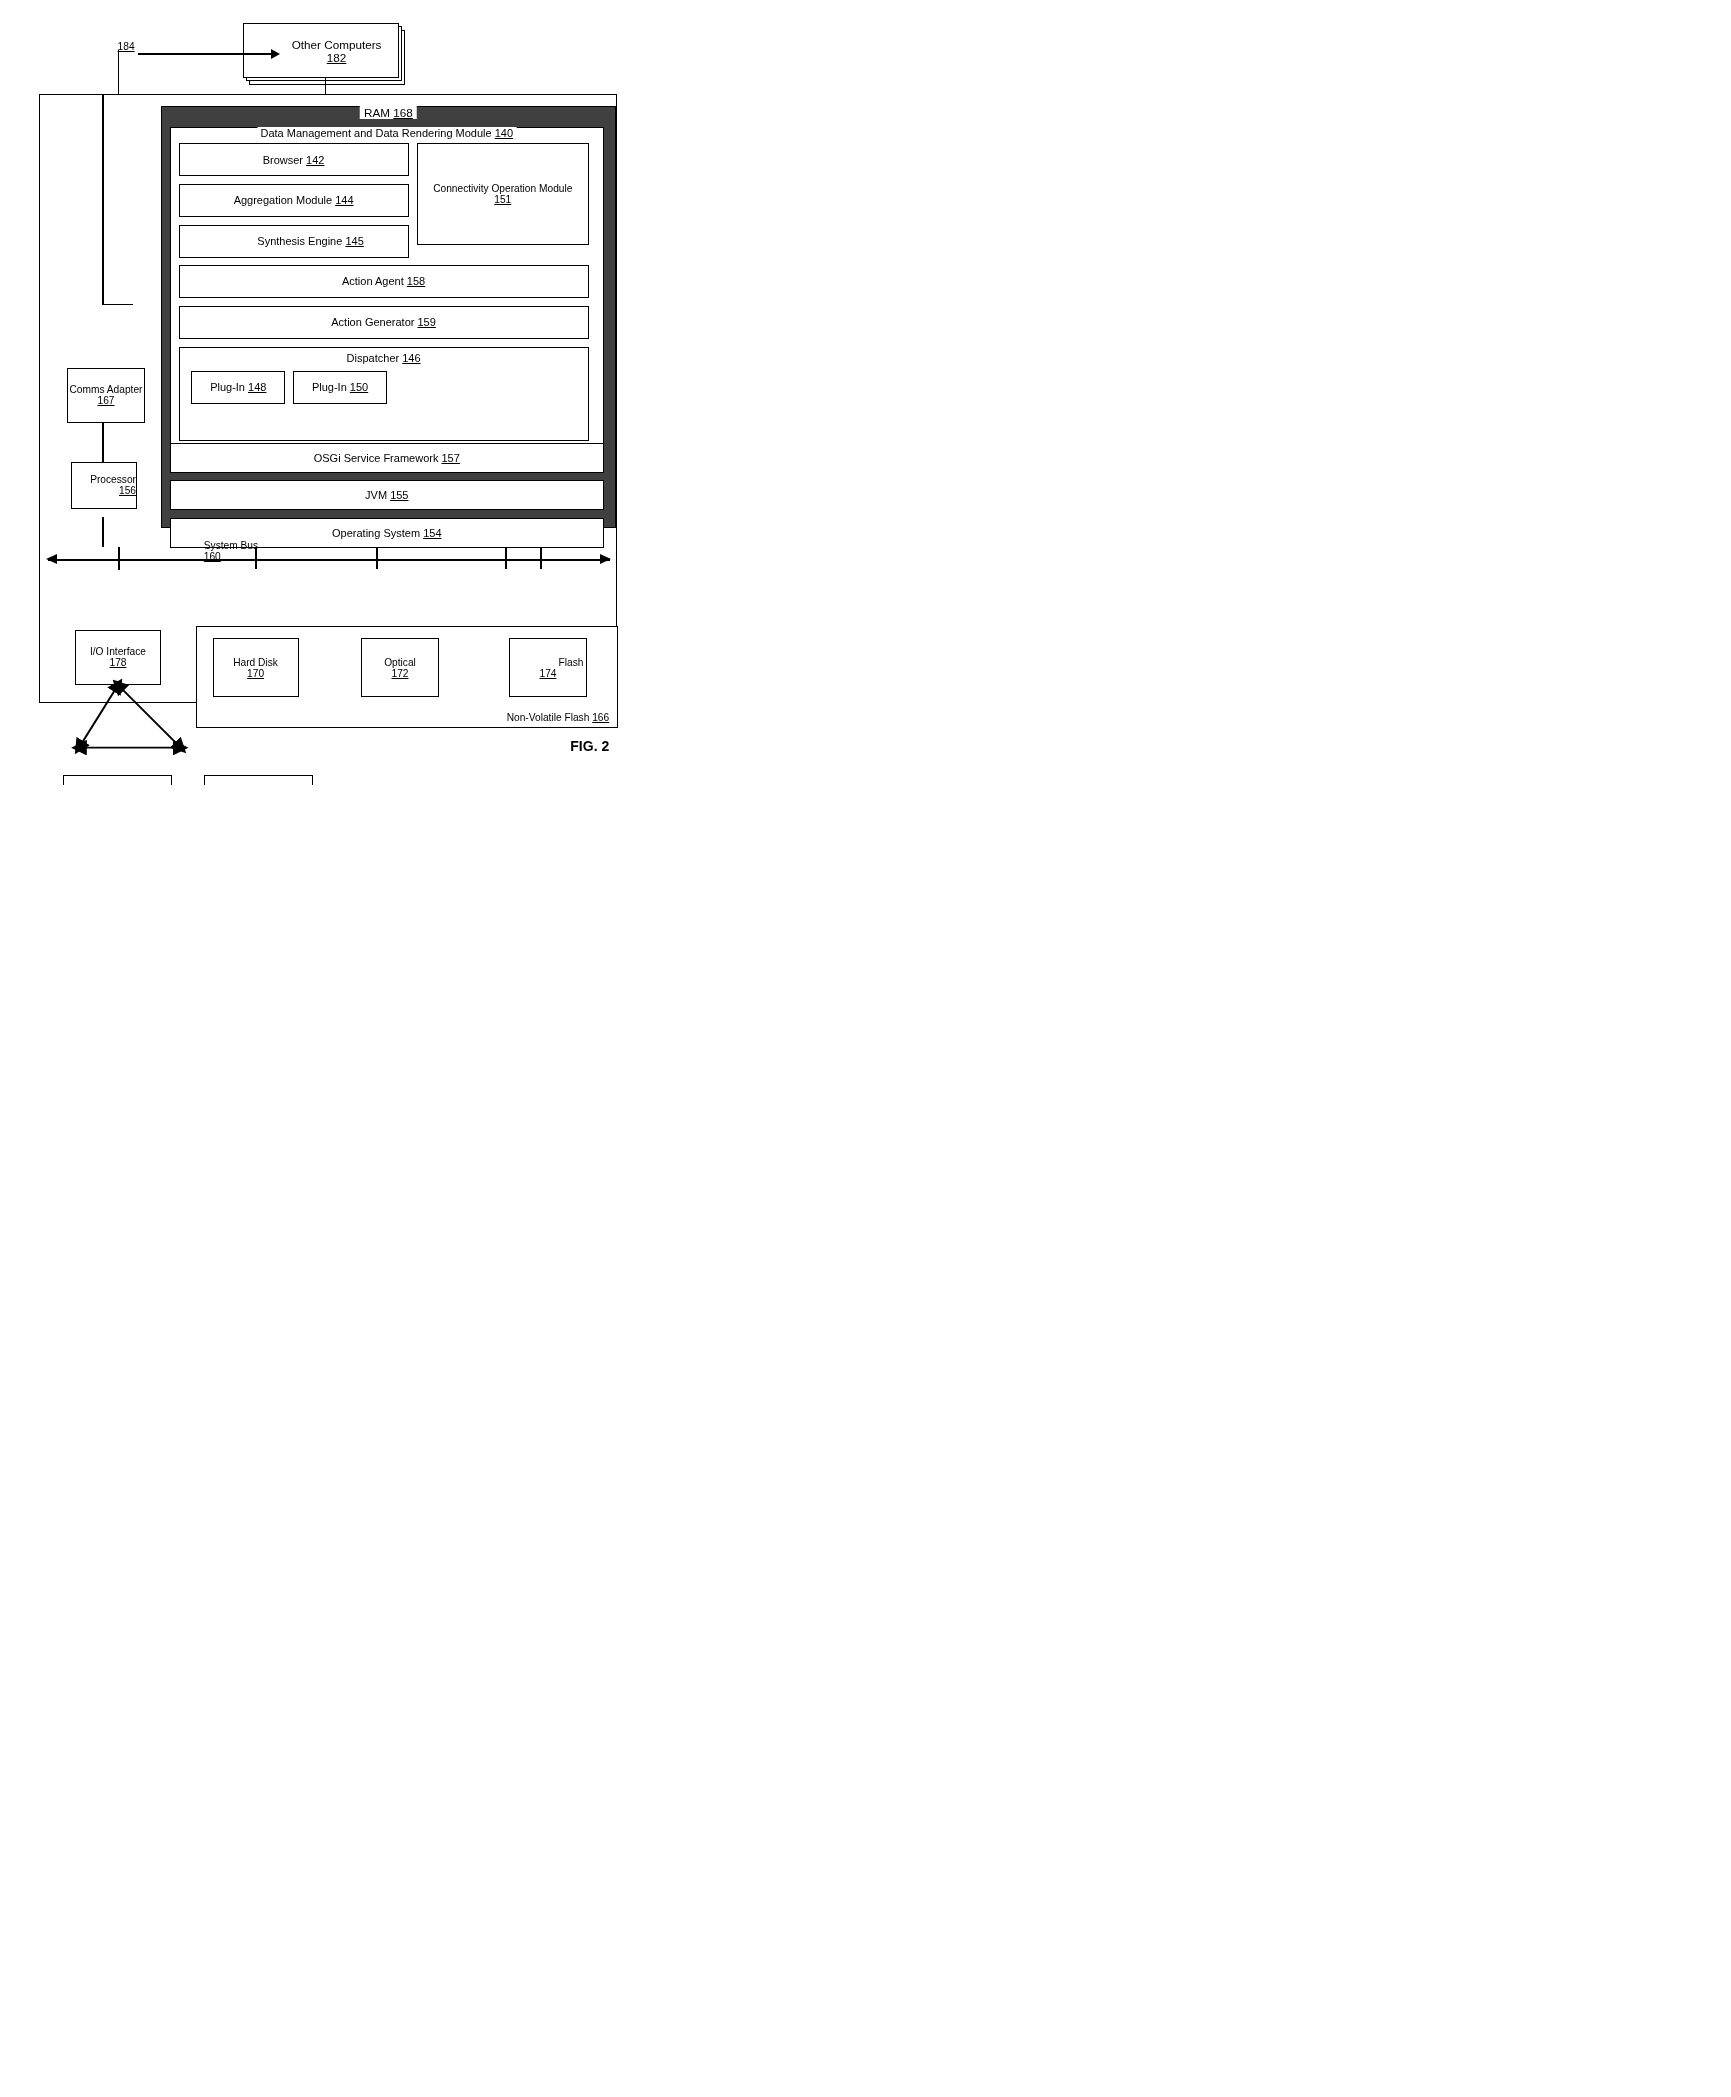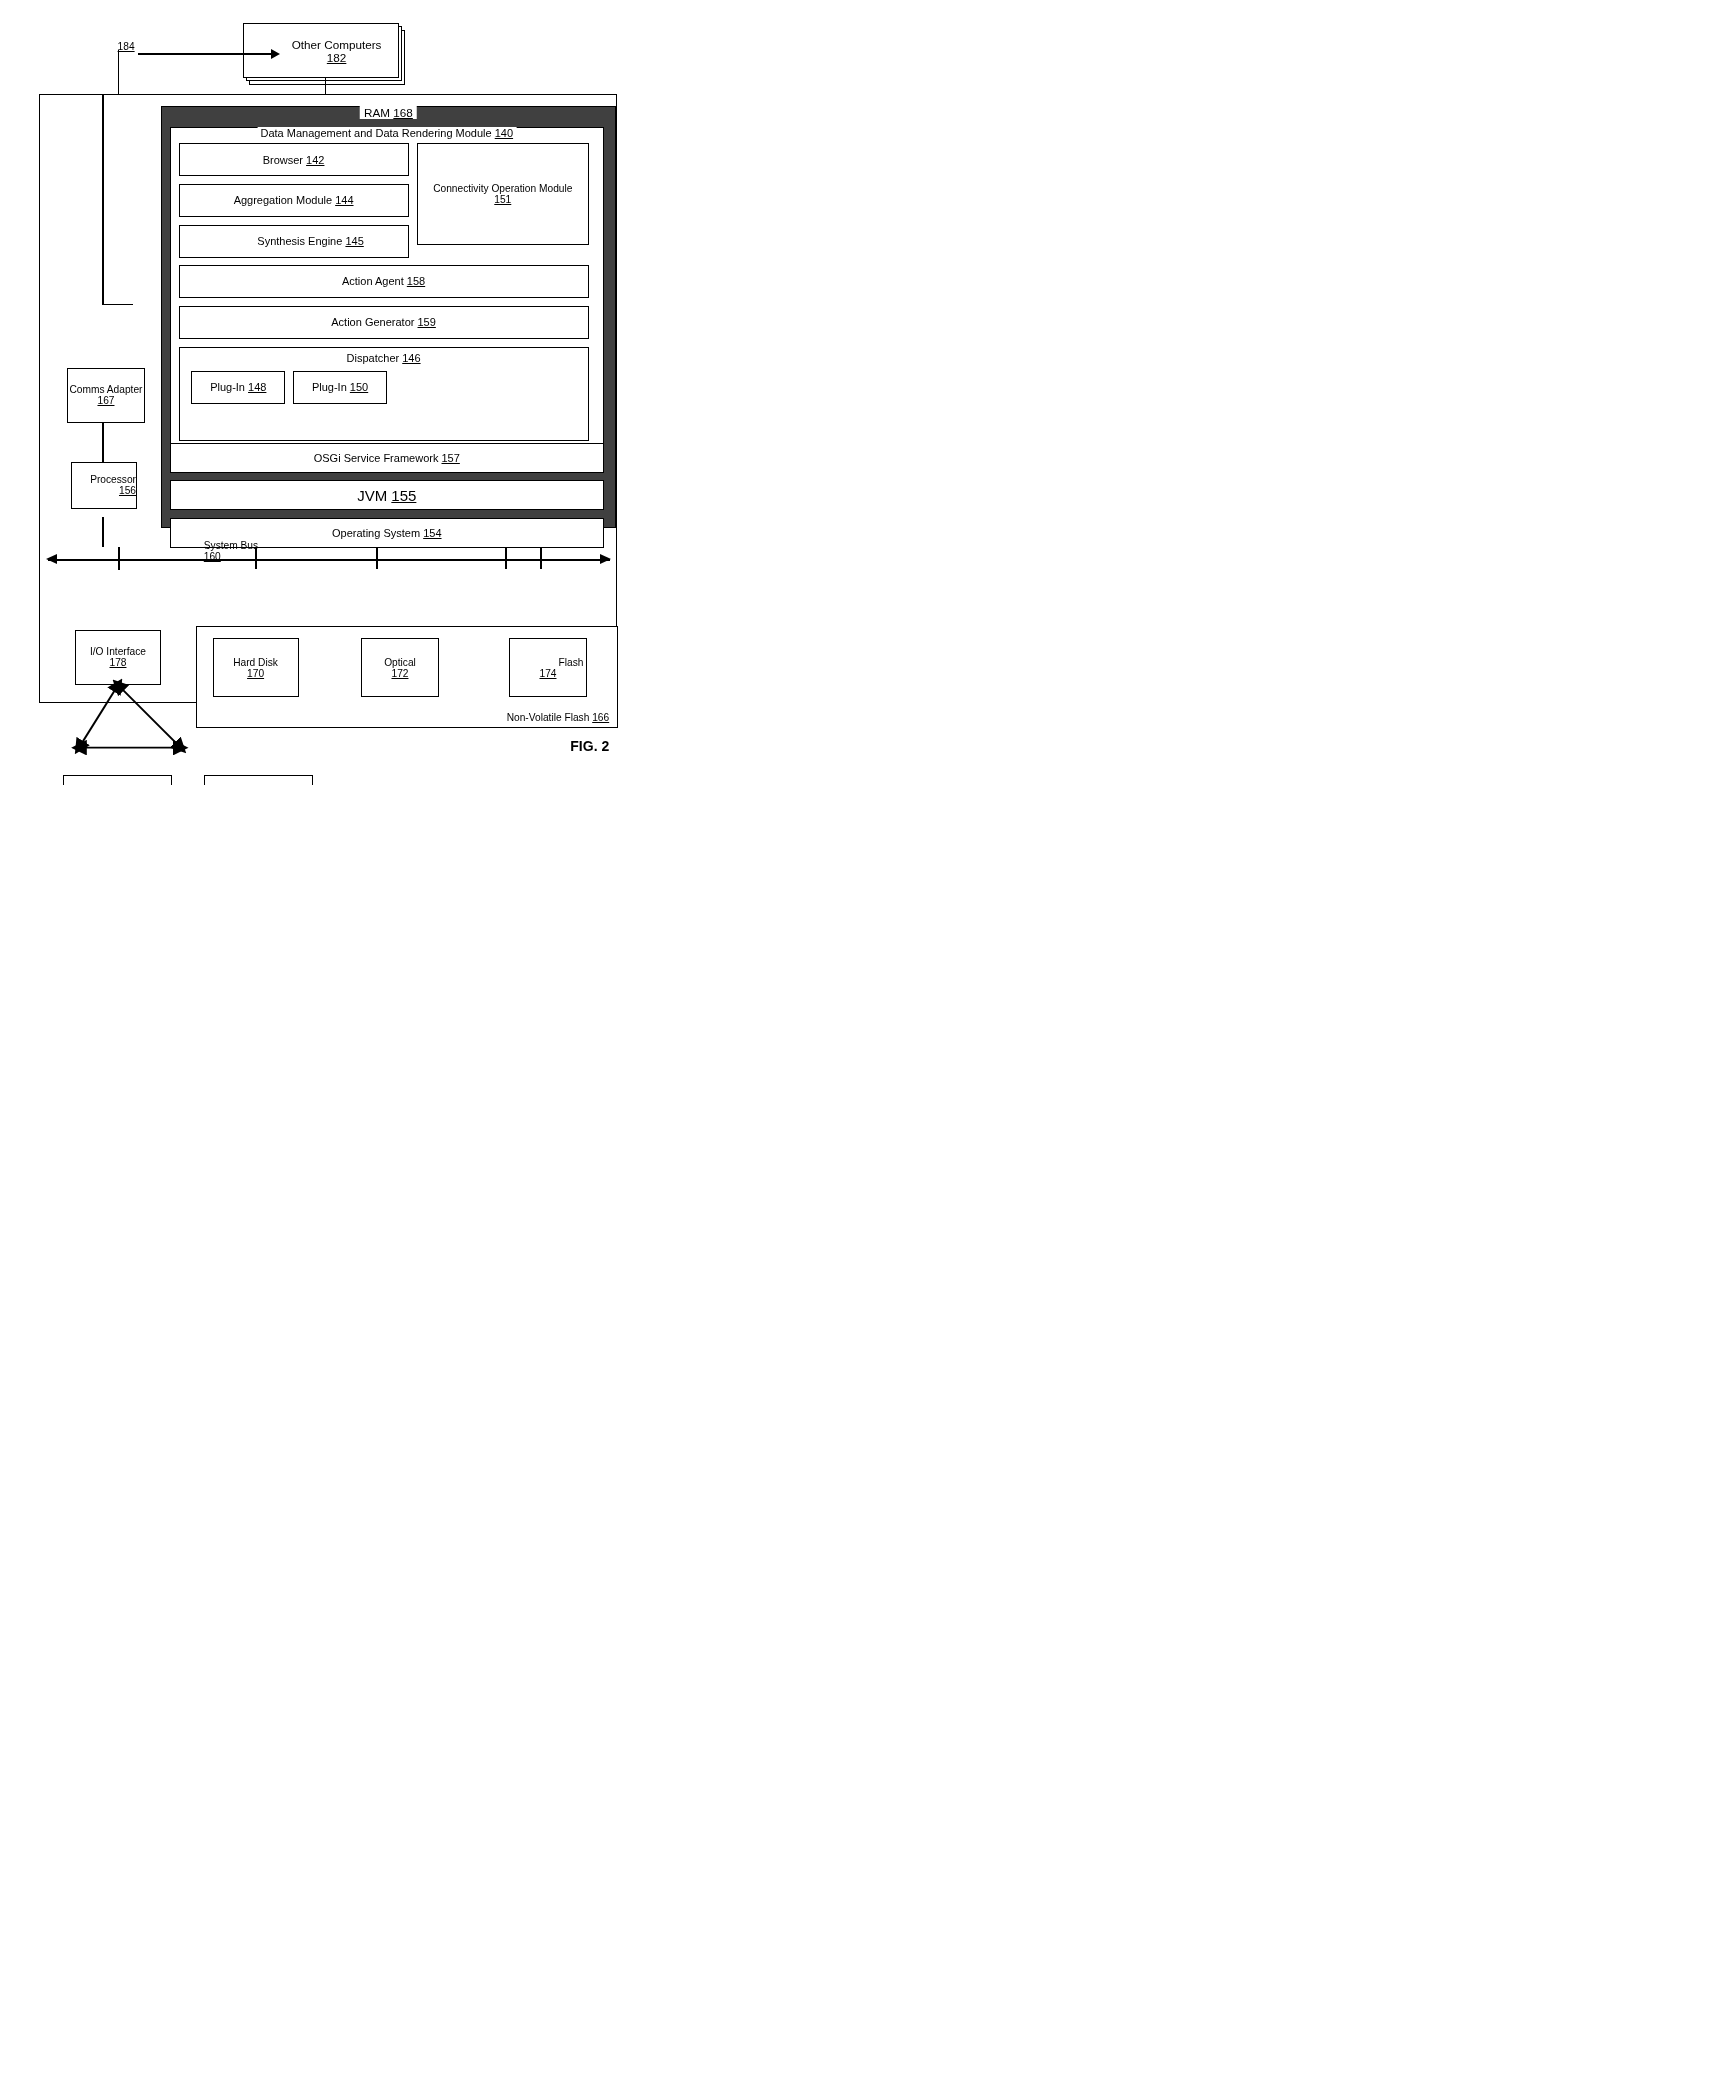--- a/index.html
+++ b/index.html
@@ -253,21 +253,21 @@
       position: absolute;
       top: 373px;
       left: 7.8px;
       width: 434px;
       height: 30px;
       border: 1.6px solid #000;
       background: #fff;
       display: flex;
       align-items: center;
       justify-content: center;
-      font-size: 15px;
+      font-size: 11px;
     }
     .os-box {
       position: absolute;
       top: 411px;
       left: 7.8px;
       width: 434px;
       height: 30px;
       border: 1.6px solid #000;
       background: #fff;
       display: flex;

